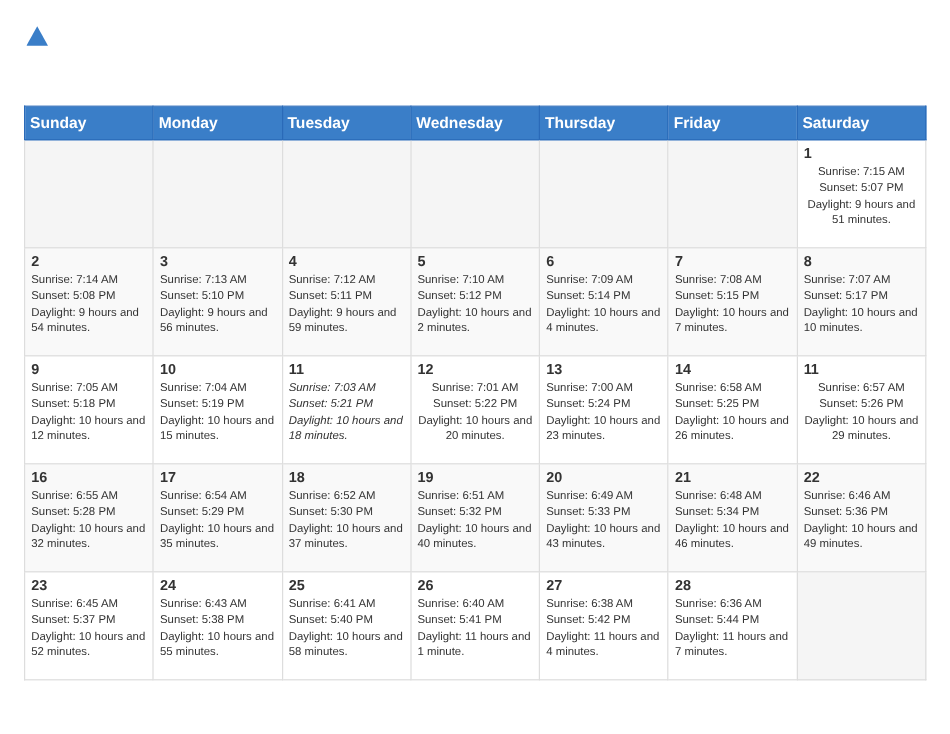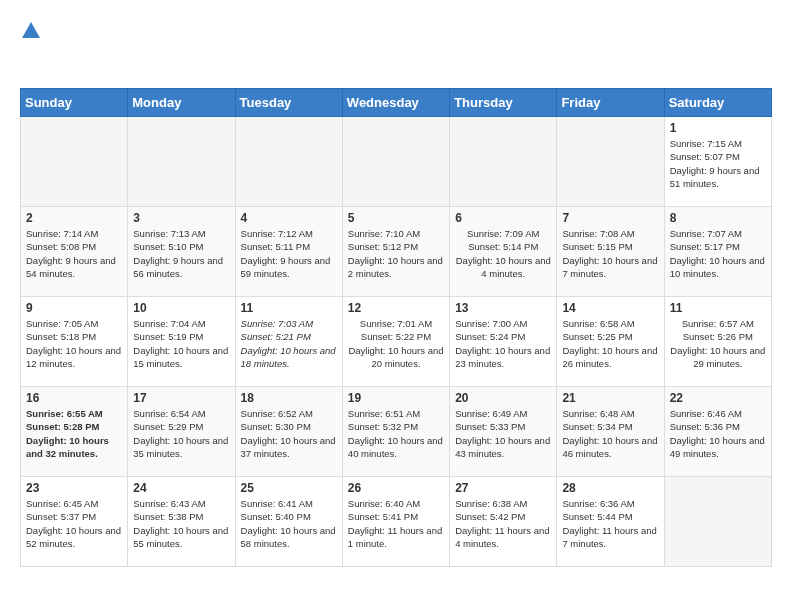--- a/index.html
+++ b/index.html
@@ -128,21 +128,21 @@
   <tbody id="calendar-body">
       <tr>
         <td class="empty-cell"></td>
         <td class="empty-cell"></td>
         <td class="empty-cell"></td>
         <td class="empty-cell"></td>
         <td class="empty-cell"></td>
         <td class="empty-cell"></td>
         <td>
           <span class="day-number">1</span>
-          <div class="day-info" style="white-space: pre-line;">Sunrise: 7:15 AM
+          <div class="day-info" style="white-space: pre-line; text-align: center;">Sunrise: 7:15 AM
 Sunset: 5:07 PM
 Daylight: 9 hours and 51 minutes.</div>
         </td>
       </tr>
       <tr>
         <td>
           <span class="day-number">2</span>
           <div class="day-info" style="white-space: pre-line;">Sunrise: 7:14 AM
 Sunset: 5:08 PM
 Daylight: 9 hours and 54 minutes.</div>
@@ -160,21 +160,21 @@
 Daylight: 9 hours and 59 minutes.</div>
         </td>
         <td>
           <span class="day-number">5</span>
           <div class="day-info" style="white-space: pre-line;">Sunrise: 7:10 AM
 Sunset: 5:12 PM
 Daylight: 10 hours and 2 minutes.</div>
         </td>
         <td>
           <span class="day-number">6</span>
-          <div class="day-info" style="white-space: pre-line; text-align: center;">Sunrise: 7:09 AM
+          <div class="day-info" style="white-space: pre-line;">Sunrise: 7:09 AM
 Sunset: 5:14 PM
 Daylight: 10 hours and 4 minutes.</div>
         </td>
         <td>
           <span class="day-number">7</span>
           <div class="day-info" style="white-space: pre-line;">Sunrise: 7:08 AM
 Sunset: 5:15 PM
 Daylight: 10 hours and 7 minutes.</div>
         </td>
         <td>
@@ -224,21 +224,21 @@
         <td>
           <span class="day-number">11</span>
           <div class="day-info" style="white-space: pre-line; text-align: center;">Sunrise: 6:57 AM
 Sunset: 5:26 PM
 Daylight: 10 hours and 29 minutes.</div>
         </td>
       </tr>
       <tr>
         <td>
           <span class="day-number">16</span>
-          <div class="day-info" style="white-space: pre-line; font-weight: bold;">Sunrise: 6:55 AM
+          <div class="day-info" style="white-space: pre-line;">Sunrise: 6:55 AM
 Sunset: 5:28 PM
 Daylight: 10 hours and 32 minutes.</div>
         </td>
         <td>
           <span class="day-number">17</span>
           <div class="day-info" style="white-space: pre-line;">Sunrise: 6:54 AM
 Sunset: 5:29 PM
 Daylight: 10 hours and 35 minutes.</div>
         </td>
         <td>

